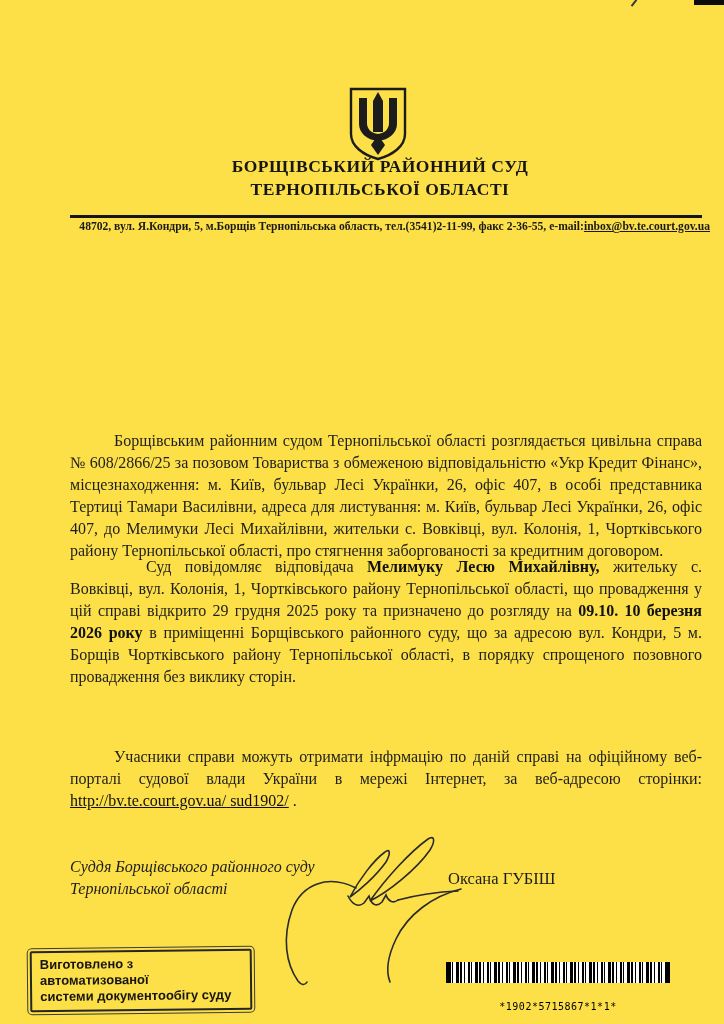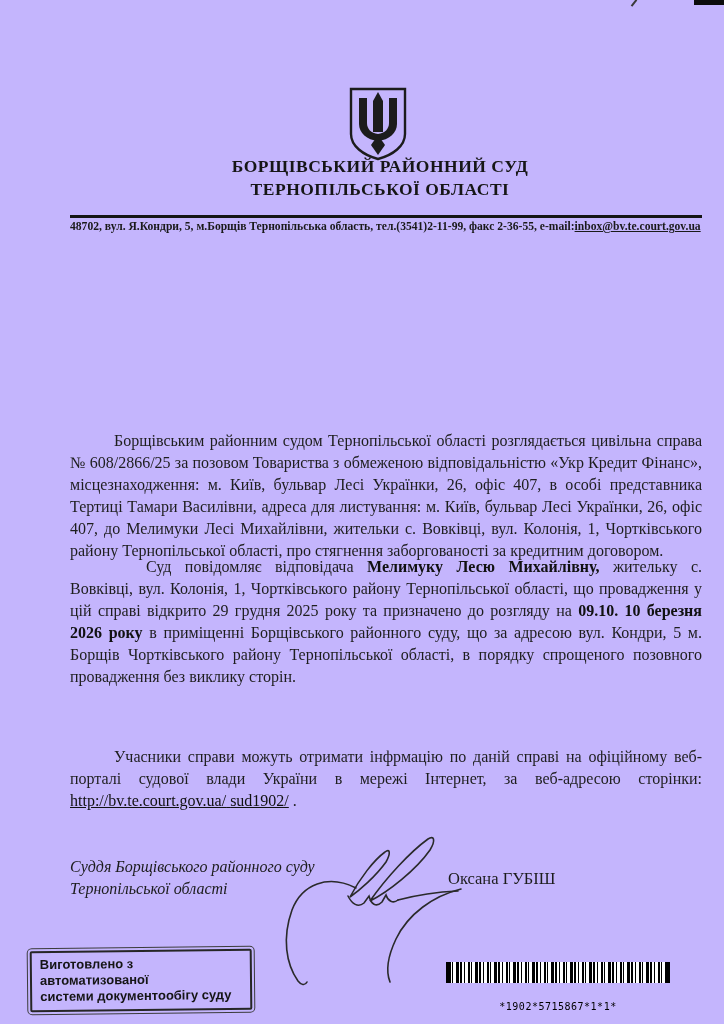--- a/index.html
+++ b/index.html
@@ -1,32 +1,32 @@
 <!DOCTYPE html>
 <html lang="uk"><head>
 <meta charset="utf-8">
 <style>
   html,body{margin:0;padding:0;background:#ffffff;}
   .page{
-    position:relative;width:724px;height:1024px;background:#c4b5fd;
+    position:relative;width:724px;height:1024px;background:#fde047;
     font-family:"Liberation Serif", serif;color:#1d1d1d;overflow:hidden;
   }
   
   .corner-mark{position:absolute;top:0;right:0;width:30px;height:5px;background:#0c0c0c;}
   .corner-tick{position:absolute;top:-1px;left:633px;width:2px;height:8px;background:#3a3a3a;transform:rotate(38deg);}
   
   .emblem{position:absolute;left:347px;top:86px;width:62px;height:76px;}
   .court-name{
     position:absolute;left:60px;top:155px;width:640px;text-align:center;
     font-weight:bold;font-size:17.5px;line-height:23px;letter-spacing:.5px;color:#161616;
   }
   .head-rule{position:absolute;left:70px;top:215px;width:632px;height:2.5px;background:#151515;}
   .address-line{
     position:absolute;left:70px;top:220px;width:640px;
-    font-weight:bold;font-size:11.6px;line-height:14px;color:#1a1a1a;white-space:nowrap;
+    font-weight:bold;font-size:11.6px;line-height:14px;color:#1a1a1a;white-space:nowrap;text-align:right;
   }
   .address-line a{color:#1a1a1a;text-decoration:underline;}
   
   .ref-line{position:absolute;left:72px;top:265px;font-size:16.5px;color:#1c1c1c;}
   
   .doc-title{
     position:absolute;left:58px;top:321px;width:644px;text-align:center;
     font-weight:bold;font-size:17.2px;line-height:25px;color:#141414;
   }
   

